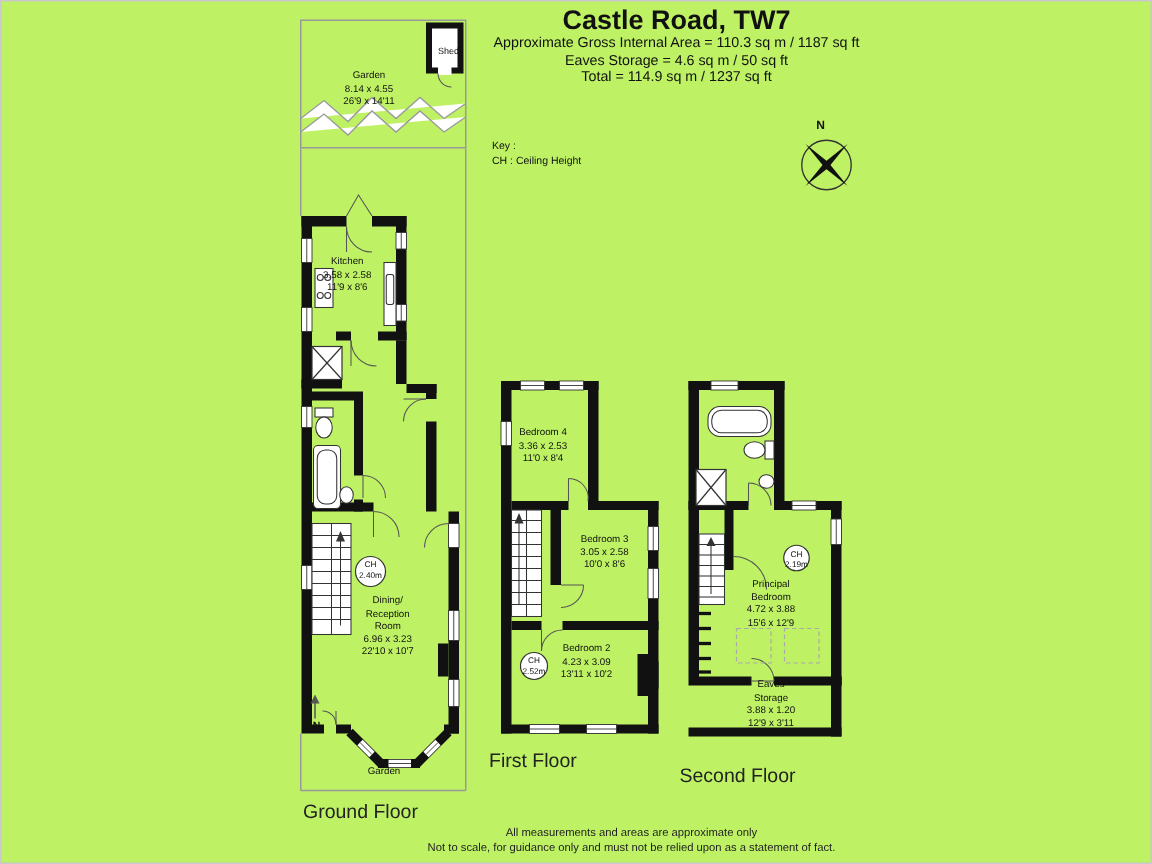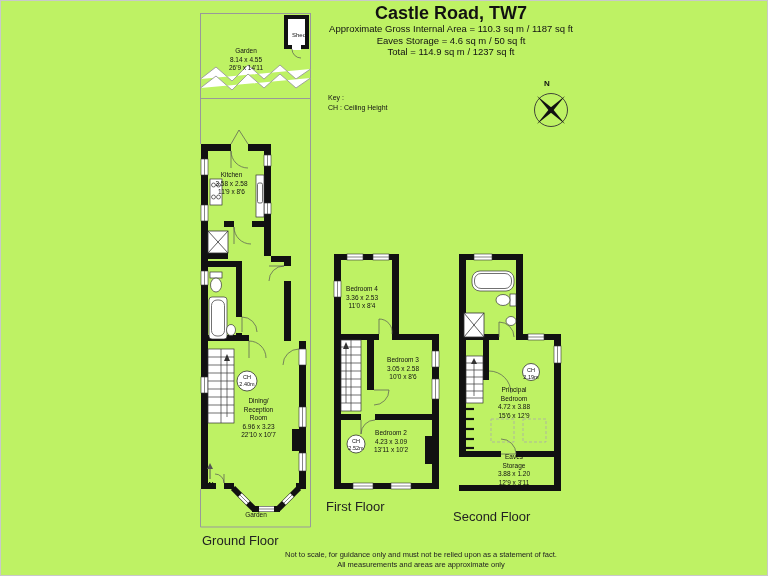--- a/index.html
+++ b/index.html
@@ -381,17 +381,17 @@
   </div>
   <div class="abs lbl" style="left:483px;top:452px;width:60px;">
     <div>Eaves</div>
     <div>Storage</div>
     <div>3.88 x 1.20</div>
     <div>12'9 x 3'11</div>
   </div>
   <div class="abs floorlbl" style="left:452px;top:508px;">Second Floor</div>
 
   <div class="abs footer" style="left:120px;top:549px;width:600px;">
+    <div>All measurements and areas are approximate only</div>
     <div>Not to scale, for guidance only and must not be relied upon as a statement of fact.</div>
-    <div>All measurements and areas are approximate only</div>
   </div>
 
 </div>
 
 </body></html>

